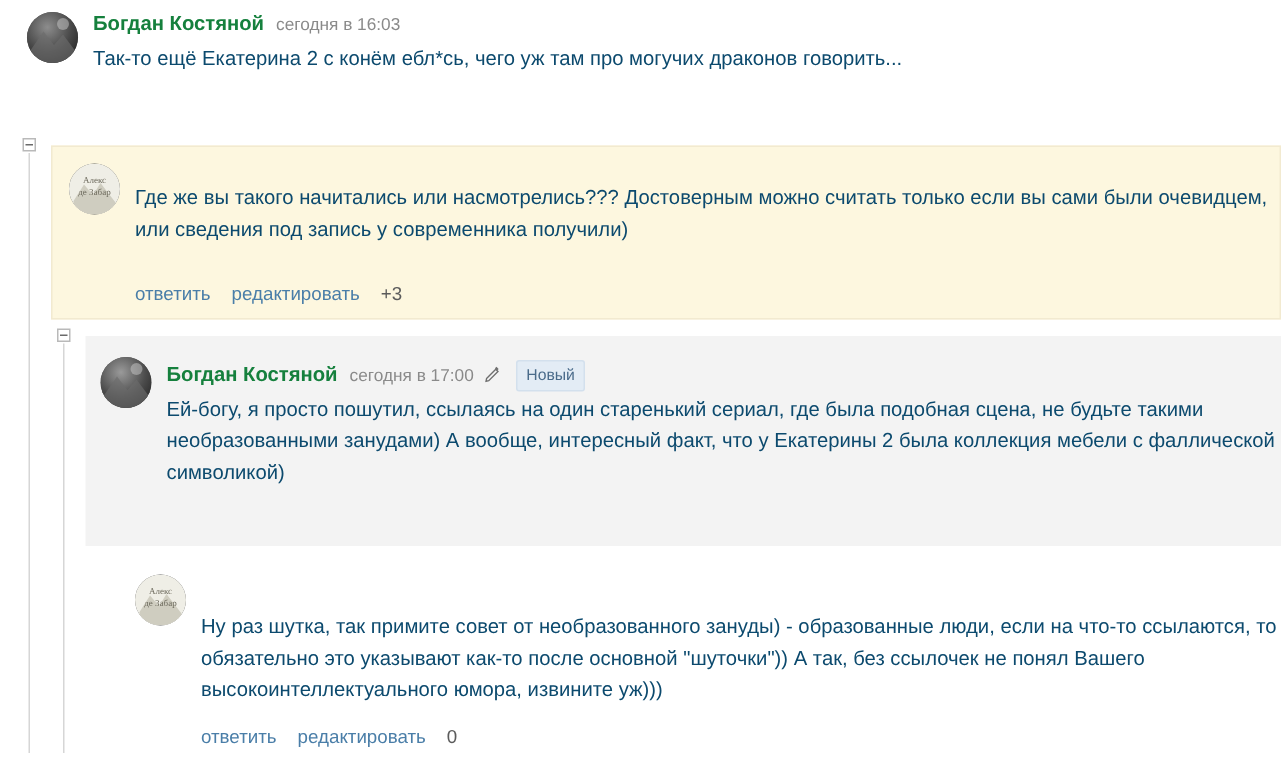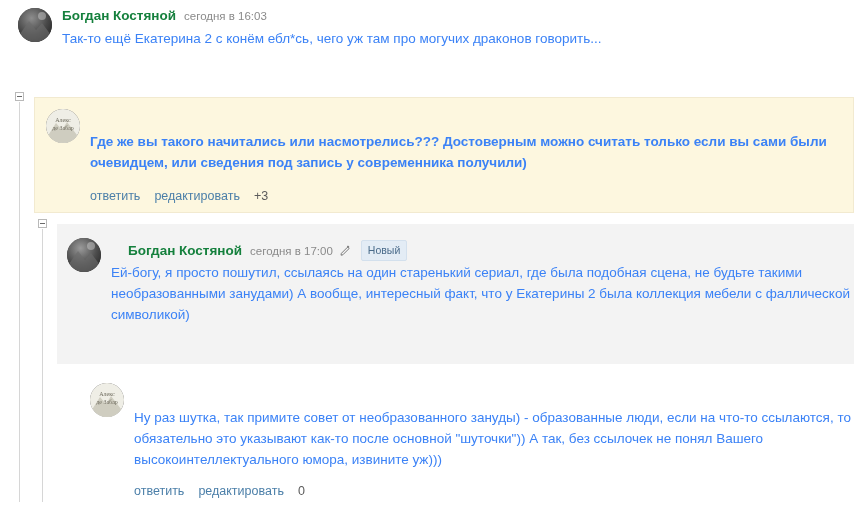--- a/index.html
+++ b/index.html
@@ -95,21 +95,21 @@
     border-radius: 2px;
     padding: 1px 6px 2px 6px;
     vertical-align: 1px;
     border: 1px solid #d3e0ed;
   }
 
   .ctext {
     position: absolute;
     line-height: 21px;
     font-size: 13.5px;
-    color: #3b82f6;
+    color: #0c4a6e;
   }
 
   .cactions {
     position: absolute;
     white-space: nowrap;
     line-height: 16px;
     font-size: 12.5px;
   }
   .act-link {
     color: #4a7ea8;
@@ -185,21 +185,21 @@
     <div class="avatar" style="left:12px; top:12px; width:34px; height:34px;">
       <svg width="34" height="34" viewBox="0 0 34 34" aria-hidden="true">
         <rect width="34" height="34" fill="#efeee6"></rect>
         <path d="M3 25 L10 14 L16 21 L21 13 L31 26 L31 34 L3 34 Z" fill="#cfcdc0"></path>
         <text x="17" y="13" font-size="6" text-anchor="middle" fill="#6d6a5d" font-family="Liberation Serif, serif">Алекс</text>
         <text x="17" y="21" font-size="6" text-anchor="middle" fill="#6d6a5d" font-family="Liberation Serif, serif">де Забар</text>
       </svg>
     </div>
 
 
-    <div class="ctext" style="left:56px; top:34px; width:760px;font-weight:bold;">Где же вы такого начитались или насмотрелись??? Достоверным можно считать только если вы сами были очевидцем, или сведения под запись у современника получили)</div>
+    <div class="ctext" style="left:56px; top:24px; width:760px;">Где же вы такого начитались или насмотрелись??? Достоверным можно считать только если вы сами были очевидцем, или сведения под запись у современника получили)</div>
 
     <div class="cactions" style="left:56px; top:91px;">
       <span class="act-link">ответить</span><span class="act-link">редактировать</span><span class="score">+3</span>
     </div>
   </div>
 
   <div class="collapse-box" style="left:38px; top:219px;"></div>
   <div class="vrule" style="left:42px; top:229px; height:273px;"></div>
 
   <div class="grayblock" style="left:57px; top:224px; width:797px; height:140px;"></div>
@@ -214,21 +214,21 @@
             <stop offset="60%" stop-color="#4c4c4c"></stop>
             <stop offset="100%" stop-color="#262626"></stop>
           </radialGradient>
         </defs>
         <rect width="34" height="34" fill="url(#g2)"></rect>
         <path d="M2 26 L11 13 L18 22 L24 15 L33 27 L33 34 L0 34 Z" fill="#6b6b6b" opacity="0.65"></path>
         <circle cx="24" cy="8" r="4" fill="#c9c9c9" opacity="0.5"></circle>
       </svg>
     </div>
 
-    <div class="chead" style="left:71px; top:16px;">
+    <div class="chead" style="left:54px; top:16px;">
       <span class="author">Богдан Костяной</span><span class="cdate">сегодня в 17:00</span><span class="pencil-icon"><svg width="11" height="11" viewBox="0 0 12 12">
             <path d="M1.5 9.1L8.2 2.4l1.6 1.6-6.7 6.7-2 .4z" fill="none" stroke="#6f6f6f" stroke-width="1"></path>
             <path d="M7.6 1.6l1.1-1.1 1.6 1.6-1.1 1.1z" fill="#6f6f6f"></path>
           </svg></span><span class="badge-new">Новый</span>
     </div>
 
     <div class="ctext" style="left:54px; top:38px; width:770px;">Ей-богу, я просто пошутил, ссылаясь на один старенький сериал, где была подобная сцена, не будьте такими необразованными занудами) А вообще, интересный факт, что у Екатерины 2 была коллекция мебели с фаллической символикой)</div>
 
   </div>
 

